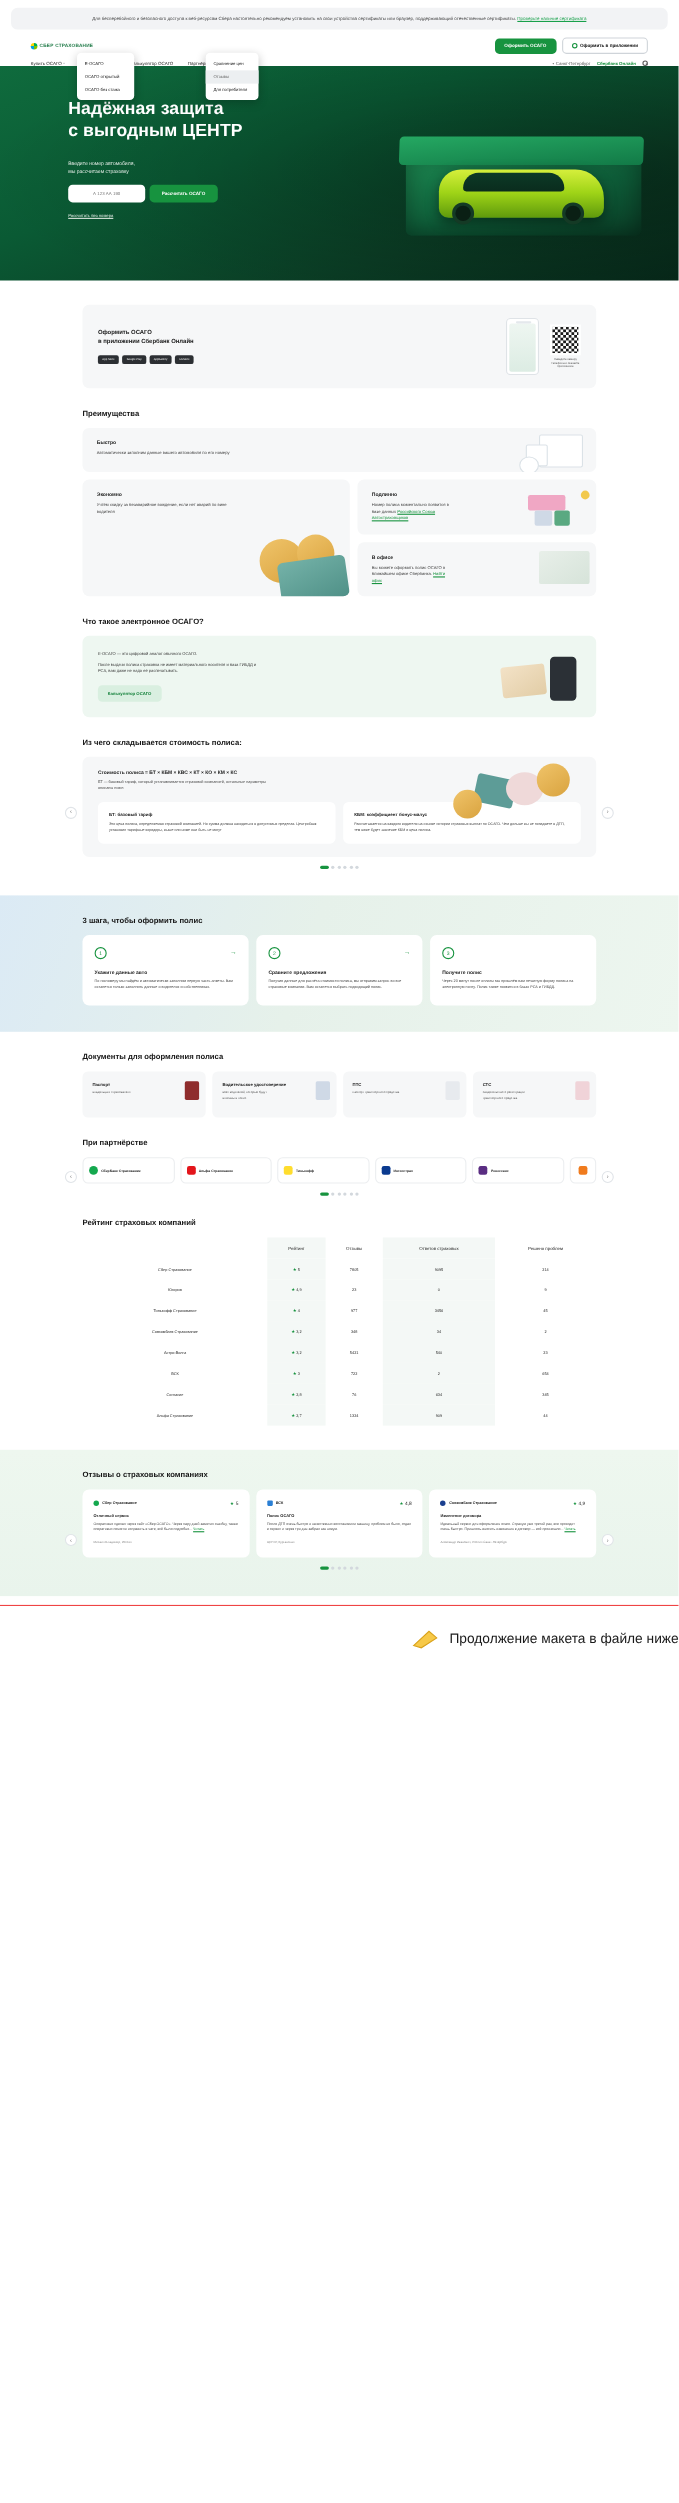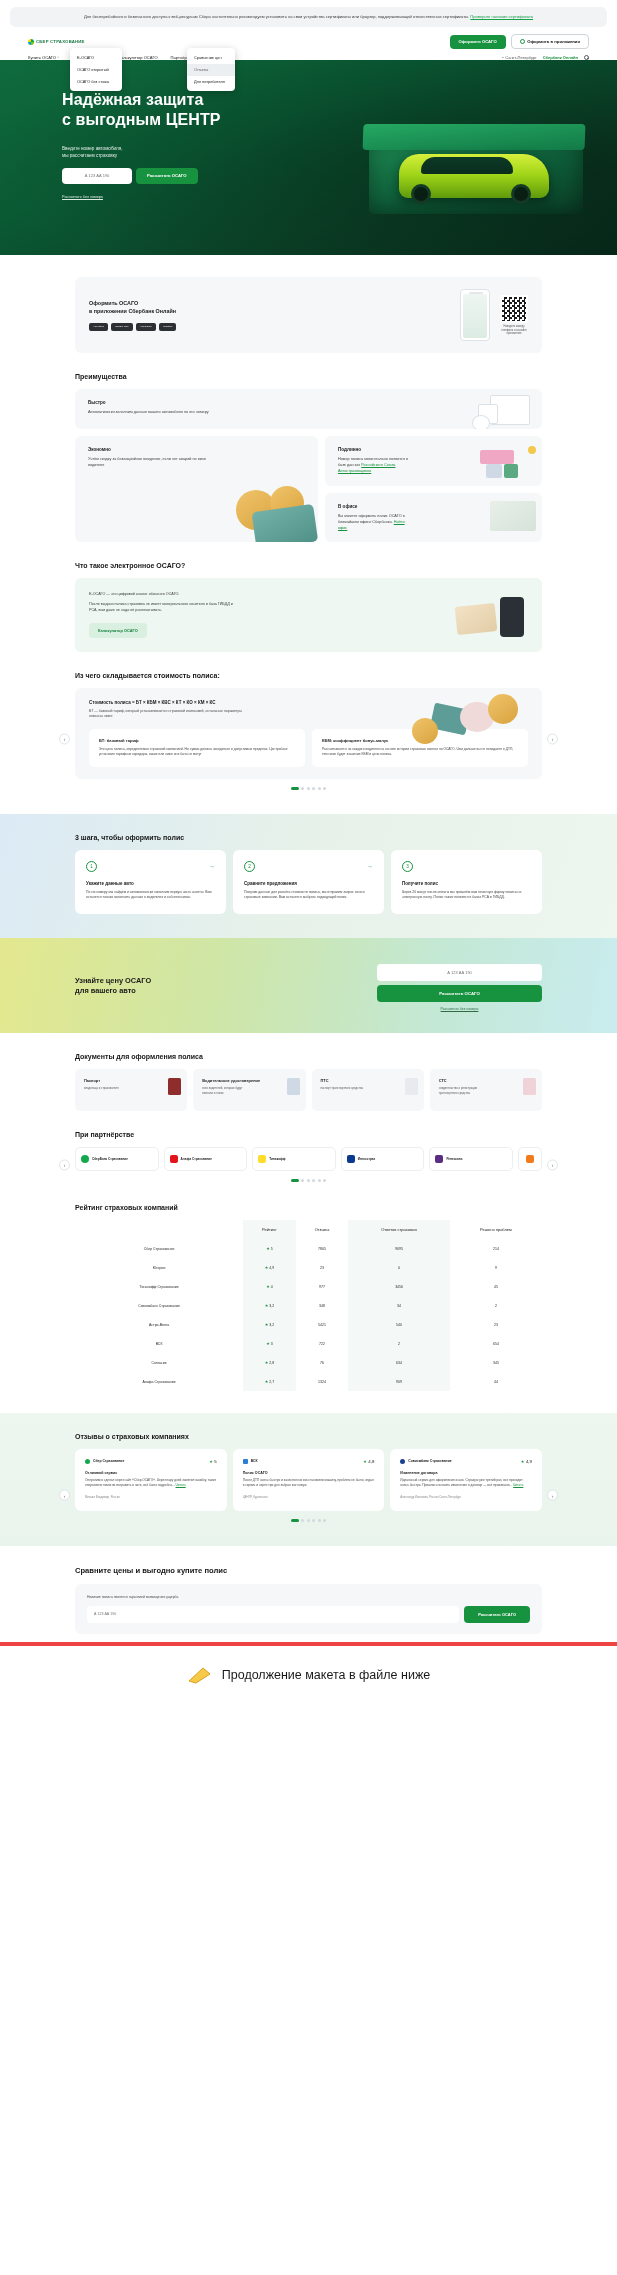--- a/index.html
+++ b/index.html
@@ -227,21 +227,21 @@
   .cmp{padding:20px 75px 0 75px;}
   .cmp-box{margin-top:9px;background:#f6f7f8;border-radius:6px;padding:11px 12px;}
   .cmp-note{font-size:3.4px;color:#4a4a4a;}
   .cmp-row{display:flex;gap:5px;margin-top:7px;}
   .cmp-input{flex:1;background:#fff;border:none;border-radius:4px;font-size:3.6px;color:#9aa0a6;padding:6px 7px;}
   .cmp-btn{background:#17933f;color:#fff;border:none;border-radius:4px;font-size:4px;font-weight:bold;padding:6px 14px;white-space:nowrap;}
 
   
   .overlay{
     position:absolute;left:0;bottom:0;width:617px;height:62px;background:#fff;
-    border-top:4px solid #ef4444;display:flex;align-items:center;justify-content:center;gap:9px;
+    border-top:1px solid #ef4444;display:flex;align-items:center;justify-content:flex-end;gap:9px;
   }
   .ov-text{font-size:12.5px;color:#1a1a1a;}
   .ov-ic{width:26px;height:20px;position:relative;}
 </style>
 </head>
 <body>
 
 <div class="page">
 
   <div class="notice">
@@ -475,31 +475,20 @@
       <div class="step">
         <div class="step-top">
           <span class="circ">3</span>
         </div>
         <div class="step-h">Получите полис</div>
         <div class="step-p">Через 20 минут после оплаты мы пришлём вам печатную форму полиса на электронную почту. Полис также появится в базах РСА и ГИБДД.</div>
       </div>
     </div>
   </div>
 
-  <div class="price-band">
-    <div class="price-h">
-      <span>Узнайте цену ОСАГО</span><br>
-      <span>для вашего авто</span>
-    </div>
-    <div class="price-form">
-      <input class="price-input" placeholder="А 123 АА 190" style="">
-      <button class="price-btn">Рассчитать ОСАГО</button>
-      <a class="price-link" href="#">Рассчитать без номера</a>
-    </div>
-  </div>
 
   <div class="sec" style="margin-top:20px;">
     <h2 class="sec-title">Документы для оформления полиса</h2>
     <div class="docs">
       <div class="doc">
         <div class="doc-ic" style="background:#8f2d2d"></div>
         <div class="doc-h">Паспорт</div>
         <div class="doc-p">владельца и страхователя</div>
       </div>
       <div class="doc">
@@ -694,30 +683,20 @@
     <div class="dots">
       <span class="dot on"></span>
       <span class="dot"></span>
       <span class="dot"></span>
       <span class="dot"></span>
       <span class="dot"></span>
       <span class="dot"></span>
     </div>
   </div>
 
-  <div class="cmp">
-    <h2 class="sec-title" style="font-size:7.6px">Сравните цены и выгодно купите полис</h2>
-    <div class="cmp-box">
-      <div class="cmp-note">Наличие полиса является гарантией возмещения ущерба</div>
-      <div class="cmp-row">
-        <input class="cmp-input" placeholder="А 123 АА 190" style="">
-        <button class="cmp-btn">Рассчитать ОСАГО</button>
-      </div>
-    </div>
-  </div>
 
   <div style="height:70px"></div>
 
   <div class="overlay">
     <span class="ov-ic">
       <svg viewBox="0 0 26 20" width="26" height="20">
         <path d="M2 16 L16 3 L23 9 L9 18 Z" fill="#f7c948" stroke="#d9a21b" stroke-width="1"></path>
         <path d="M2 16 L6 17 L9 18 Z" fill="#e8a33d"></path>
       </svg>
     </span>

